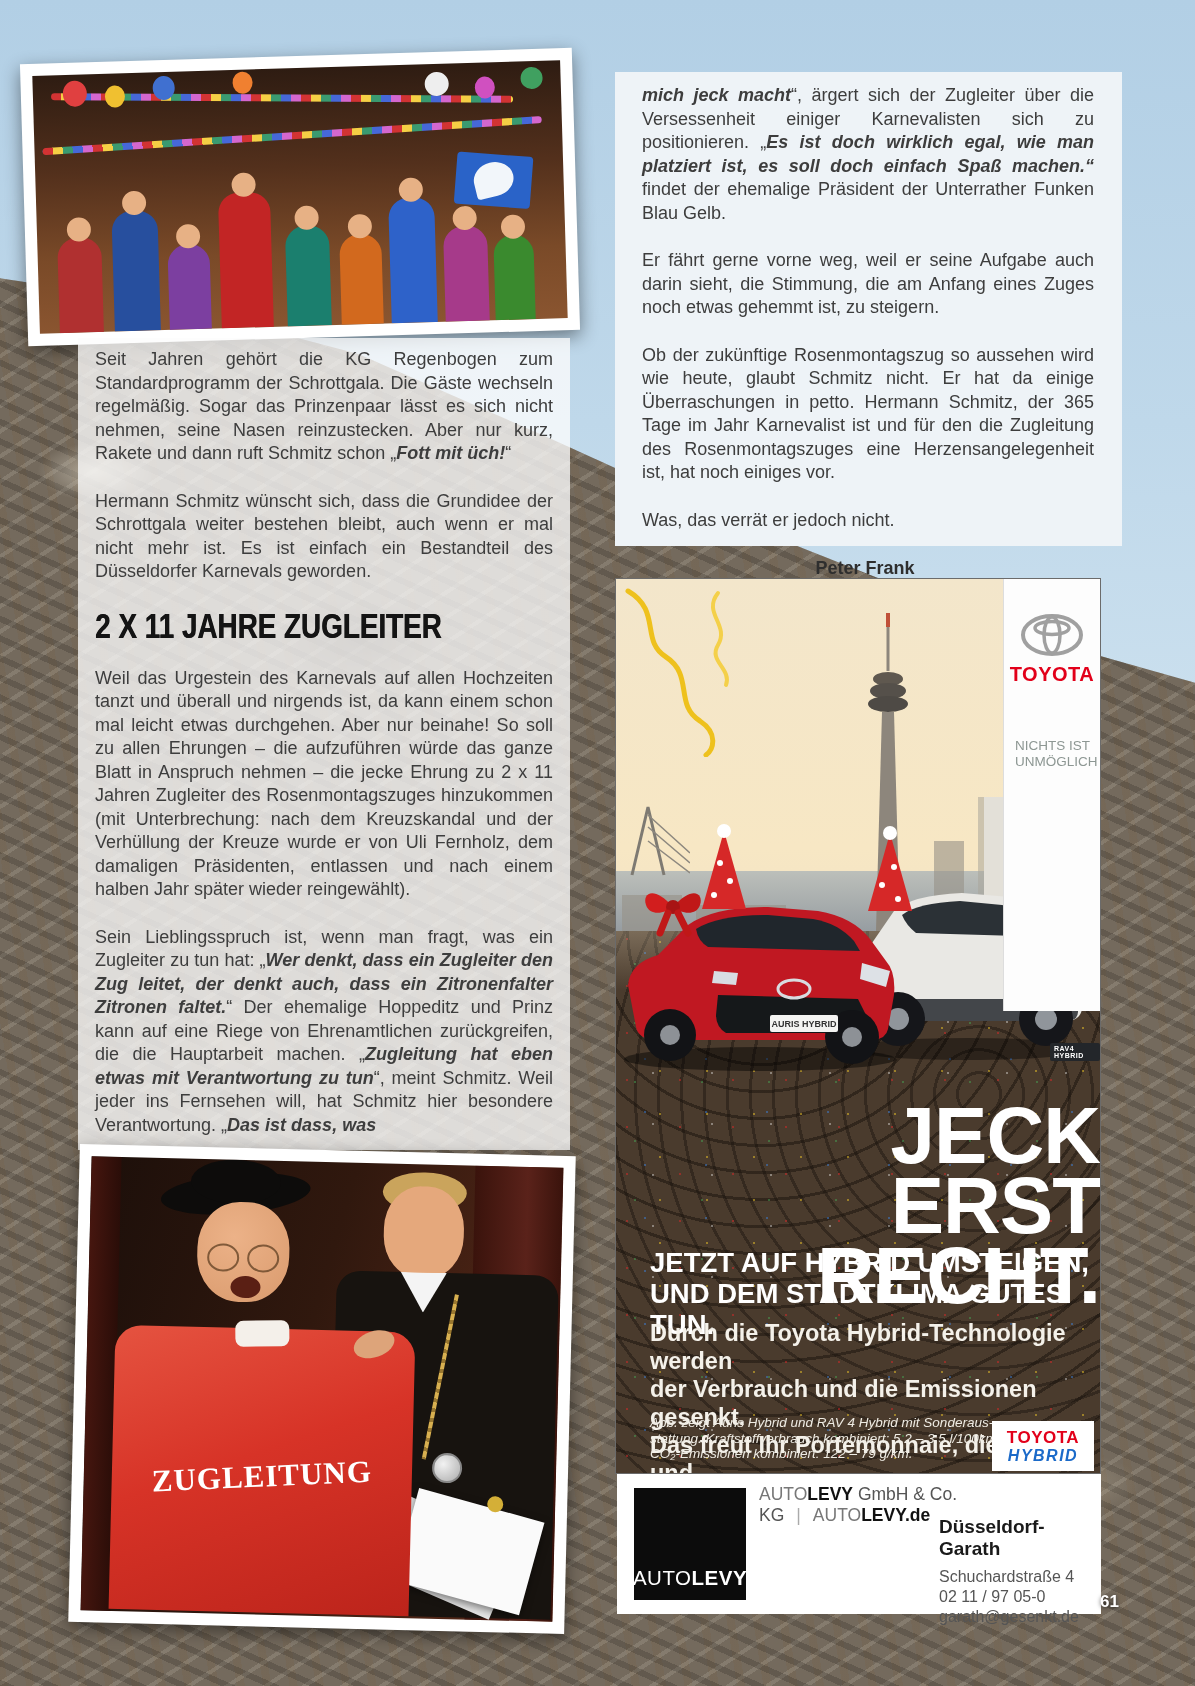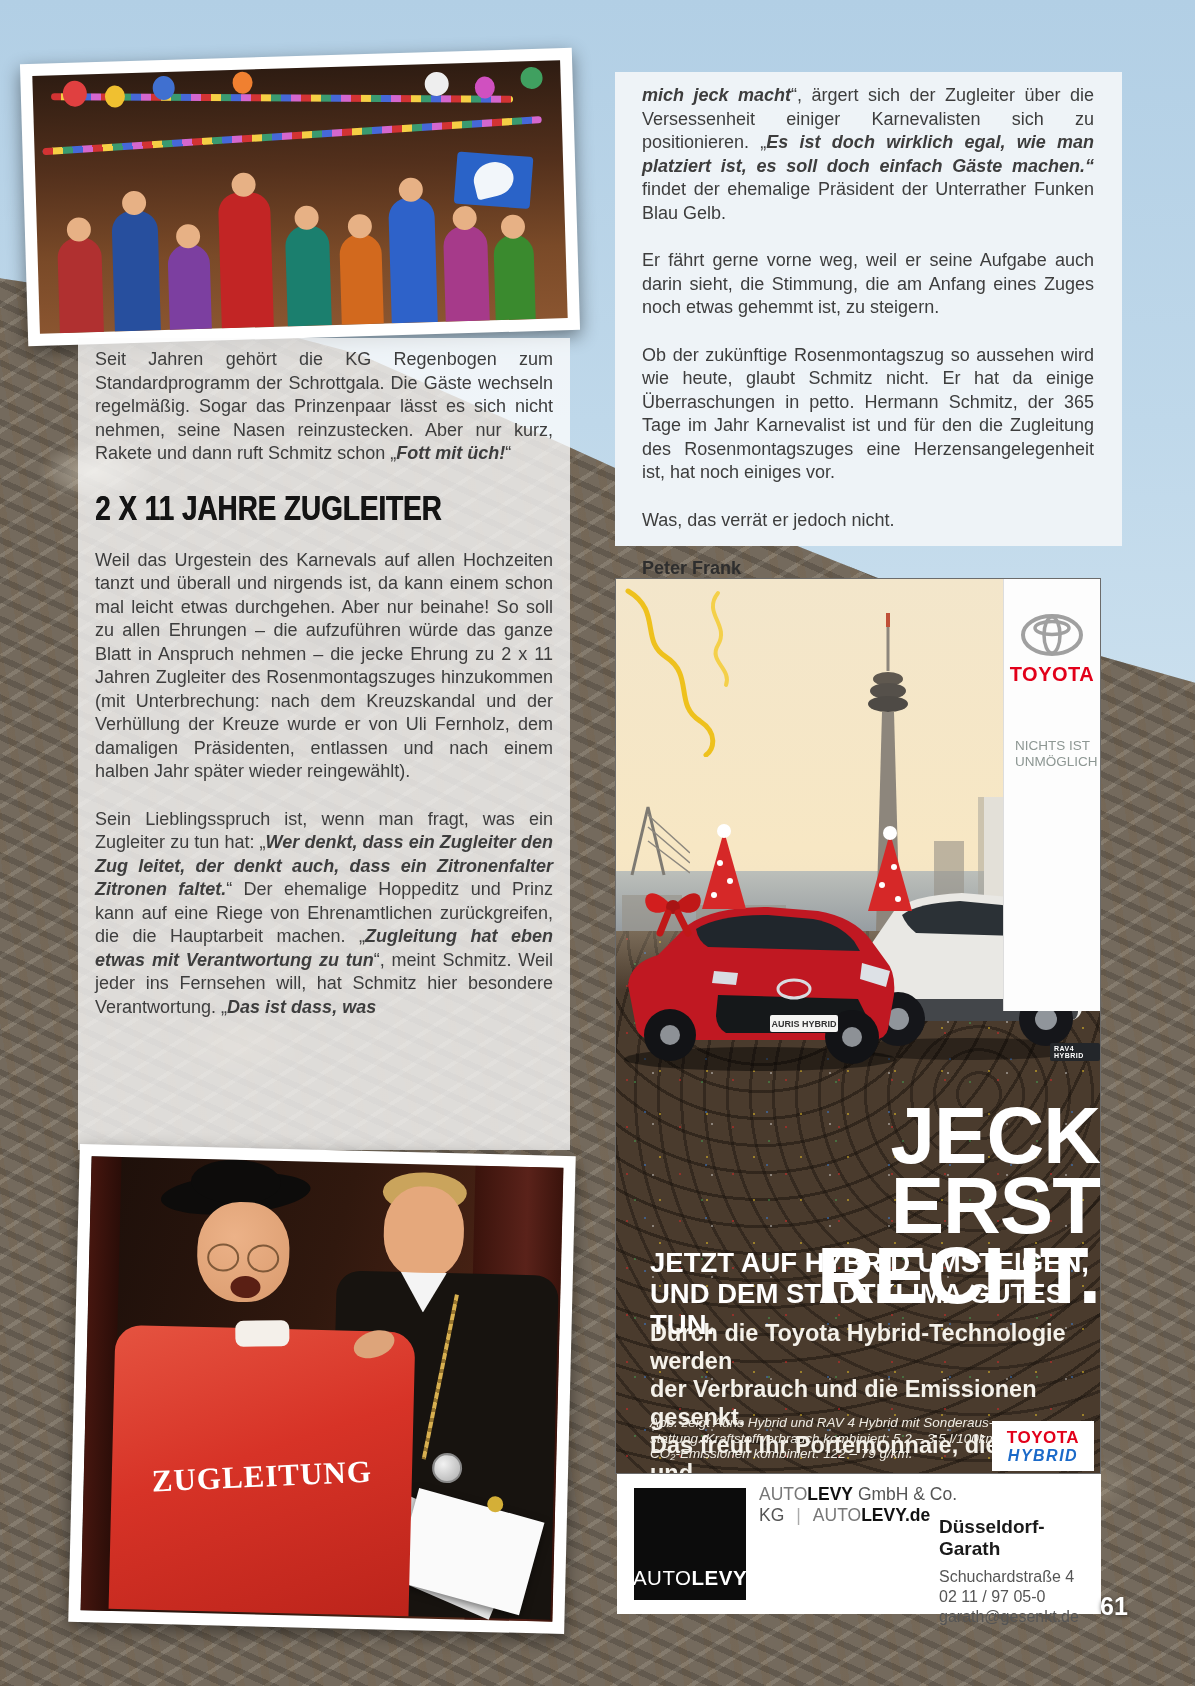--- a/index.html
+++ b/index.html
@@ -72,21 +72,21 @@
 
   
   .panel-left{position:absolute;left:78px;top:338px;width:492px;height:812px;
               background:rgba(253,253,253,.78);padding:10px 17px;box-sizing:border-box;}
   .panel-right{position:absolute;left:615px;top:72px;width:507px;height:474px;
                background:#eef3f7;padding:12px 28px 0 27px;box-sizing:border-box;}
   .body-p{margin:0 0 24px;font-size:18px;line-height:23.5px;text-align:justify;color:#3d3d3d;}
   .em{font-weight:bold;font-style:italic;}
   .h-stencil{margin:26px 0 24px;font-size:29px;color:#141414;font-weight:900;
              transform:scale(.96,1.18);transform-origin:left center;text-shadow:.6px 0 0 #141414;}
-  .author{text-align:left;font-weight:bold;color:#2e2e2e;font-size:18px;margin-top:26px;padding-right:6px;}
+  .author{text-align:center;font-weight:bold;color:#2e2e2e;font-size:18px;margin-top:26px;padding-right:6px;}
 
   
   .ad{position:absolute;left:615px;top:578px;width:486px;height:1036px;}
   .ad-photo{position:absolute;left:0;top:0;width:486px;height:896px;border:1px solid #6b6b6b;
             box-sizing:border-box;overflow:hidden;
             background:linear-gradient(180deg,#f3e6cb 0%,#f7e7c4 30%,#f0e0c4 48%,#e8ddc8 58%,#dad8cc 62%,#d5d4cb 66%);}
   .ad-river{position:absolute;left:0;top:292px;width:100%;height:64px;
             background:linear-gradient(180deg,#bcbfba,#949ba0);}
   .bld{position:absolute;background:rgba(150,145,135,.6);}
   .bld-white{position:absolute;left:368px;top:218px;width:34px;height:136px;background:#e3e0d8;box-shadow:-6px 0 0 rgba(170,165,155,.55);}
@@ -124,21 +124,21 @@
   .thin{font-weight:normal;color:inherit;}
   .boldw{font-weight:bold;}
   .company-line{position:absolute;left:142px;top:10px;font-size:17.5px;color:#555;}
   .company-line .gray{color:#777;}
   .company-line .blk{color:#111;font-weight:bold;}
   .company-line .divider{color:#aaa;margin:0 12px;}
   .dcol{position:absolute;top:42px;}
   .dcol .city{font-weight:bold;font-size:19px;color:#1a1a1a;margin-bottom:7px;}
   .dcol .addr{font-size:16px;color:#555;line-height:20px;}
 
-  .page-num{position:absolute;left:1100px;top:1592px;color:#fff;font-weight:bold;font-size:25px;
+  .page-num{position:absolute;left:1100px;top:1592px;color:#fff;font-weight:bold;font-size:17px;
             text-shadow:0 1px 4px rgba(0,0,0,.6);}
   svg{display:block;}
 </style>
 </head>
 <body>
 
 <div class="page">
 
   <div class="sky"></div>
   <div class="scrap"></div>
@@ -182,27 +182,28 @@
           <div class="head"></div>
         </div>
       <div class="fig" style="left:456px;width:40px;height:85px;background:#3a8a2e;">
           <div class="head"></div>
         </div>
     </div>
   </div>
 
   <div class="panel-left">
     <p class="body-p"><span>Seit Jahren gehört die KG Regenbogen zum Standardprogramm der Schrottgala. Die Gäste wechseln regelmäßig. Sogar das Prinzenpaar lässt es sich nicht nehmen, seine Nasen reinzustecken. Aber nur kurz, Rakete und dann ruft Schmitz schon „</span><span class="em">Fott mit üch!</span><span>“</span></p>
+    <p class="body-p">Hermann Schmitz wünscht sich, dass die Grundidee der Schrottgala weiter bestehen bleibt, auch wenn er mal nicht mehr ist. Es ist einfach ein Bestandteil des Düsseldorfer Karnevals geworden.</p>
     <div class="h-stencil">2 X 11 JAHRE ZUGLEITER</div>
     <p class="body-p">Weil das Urgestein des Karnevals auf allen Hochzeiten tanzt und überall und nirgends ist, da kann einem schon mal leicht etwas durchgehen. Aber nur beinahe! So soll zu allen Ehrungen – die aufzuführen würde das ganze Blatt in Anspruch nehmen – die jecke Ehrung zu 2 x 11 Jahren Zugleiter des Rosenmontagszuges hinzukommen (mit Unterbrechung: nach dem Kreuzskandal und der Verhüllung der Kreuze wurde er von Uli Fernholz, dem damaligen Präsidenten, entlassen und nach einem halben Jahr später wieder reingewählt).</p>
     <p class="body-p"><span>Sein Lieblingsspruch ist, wenn man fragt, was ein Zugleiter zu tun hat: „</span><span class="em">Wer denkt, dass ein Zugleiter den Zug leitet, der denkt auch, dass ein Zitronenfalter Zitronen faltet.</span><span>“ Der ehemalige Hoppeditz und Prinz kann auf eine Riege von Ehrenamtlichen zurückgreifen, die die Hauptarbeit machen. „</span><span class="em">Zugleitung hat eben etwas mit Verantwortung zu tun</span><span>“, meint Schmitz. Weil jeder ins Fernsehen will, hat Schmitz hier besondere Verantwortung. „</span><span class="em">Das ist dass, was</span></p>
   </div>
 
   <div class="panel-right">
-    <p class="body-p"><span class="em">mich jeck macht</span><span>“, ärgert sich der Zugleiter über die Versessenheit einiger Karnevalisten sich zu positionieren. „</span><span class="em">Es ist doch wirklich egal, wie man platziert ist, es soll doch einfach Gäste machen.“</span><span> findet der ehemalige Präsident der Unterrather Funken Blau Gelb.</span></p>
+    <p class="body-p"><span class="em">mich jeck macht</span><span>“, ärgert sich der Zugleiter über die Versessenheit einiger Karnevalisten sich zu positionieren. „</span><span class="em">Es ist doch wirklich egal, wie man platziert ist, es soll doch einfach Spaß machen.“</span><span> findet der ehemalige Präsident der Unterrather Funken Blau Gelb.</span></p>
     <p class="body-p">Er fährt gerne vorne weg, weil er seine Aufgabe auch darin sieht, die Stimmung, die am Anfang eines Zuges noch etwas gehemmt ist, zu steigern.</p>
     <p class="body-p">Ob der zukünftige Rosenmontagszug so aussehen wird wie heute, glaubt Schmitz nicht. Er hat da einige Überraschungen in petto. Hermann Schmitz, der 365 Tage im Jahr Karnevalist ist und für den die Zugleitung des Rosenmontagszuges eine Herzensangelegenheit ist, hat noch einiges vor.</p>
     <p class="body-p">Was, das verrät er jedoch nicht.</p>
     <div class="author">Peter Frank</div>
   </div>
 
   <div class="ad">
     <div class="ad-photo">
 
       <div class="ad-river"></div>

